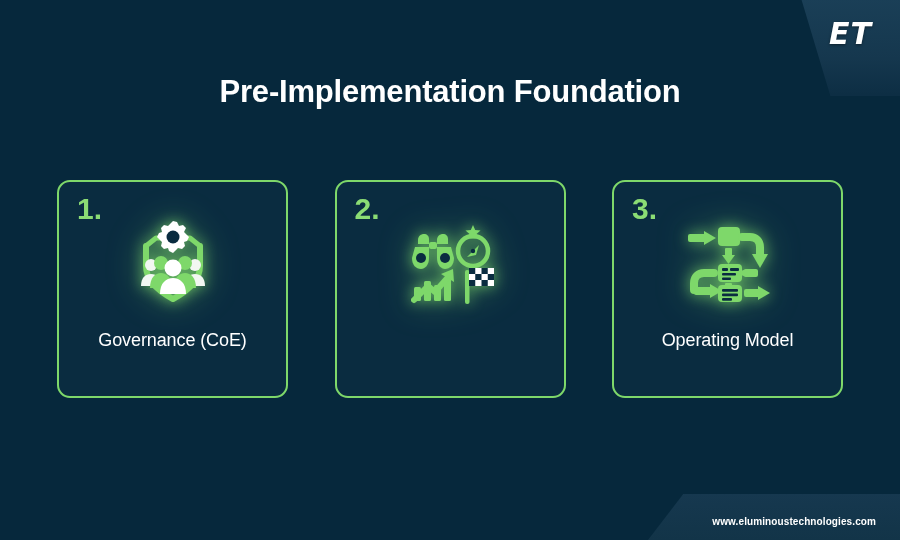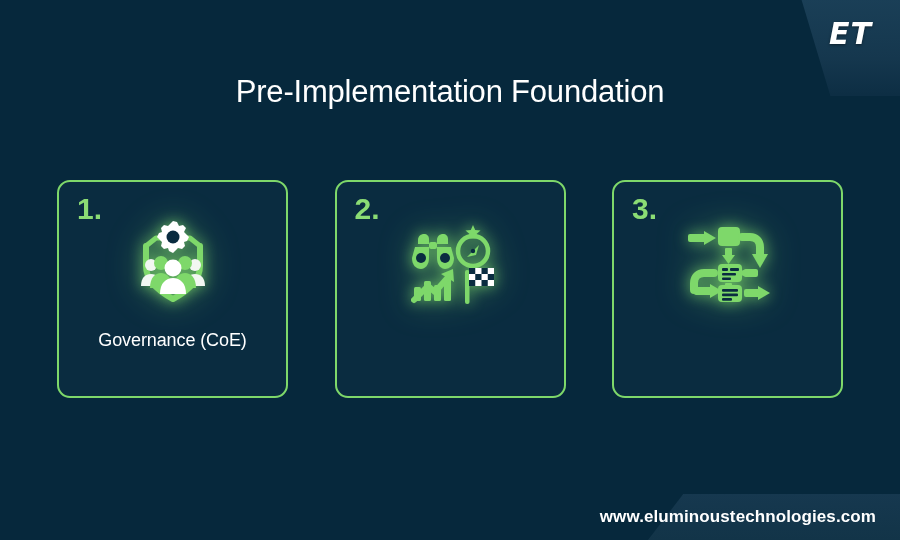--- a/index.html
+++ b/index.html
@@ -47,33 +47,33 @@
     font-style: italic;
     letter-spacing: 1px;
     font-family: "DejaVu Sans", sans-serif;
     text-shadow: 0 1px 3px rgba(0,0,0,0.45);
   }
   .site-url {
     position: absolute;
     bottom: 13px;
     right: 24px;
     color: #ffffff;
-    font-size: 17px;
+    font-size: 10px;
     font-weight: 700;
     letter-spacing: 0.1px;
   }
   .page-title {
     position: absolute;
     top: 74px;
     left: 0;
     width: 900px;
     text-align: center;
     color: #ffffff;
     font-size: 31px;
-    font-weight: 400;
+    font-weight: 700;
     letter-spacing: -0.2px;
   }
   
   .cards {
     position: absolute;
     top: 180px;
     left: 57px;
     width: 786px;
     display: flex;
     justify-content: space-between;
@@ -260,19 +260,20 @@
             <rect x="40" y="57.5" width="9" height="2.5" rx="1"></rect>
           </g>
 
           <g fill="#0a2c40">
             <rect x="40" y="69" width="16" height="2.8" rx="1"></rect>
             <rect x="40" y="73.5" width="16" height="2.8" rx="1"></rect>
             <rect x="40" y="78" width="10" height="2.8" rx="1"></rect>
           </g>
         </svg>
       </div>
+      <div class="card-label">Operating Model</div>
     </div>
 
   </div>
 
   <div class="site-url">www.eluminoustechnologies.com</div>
 
 </div>
 
 </body></html>

